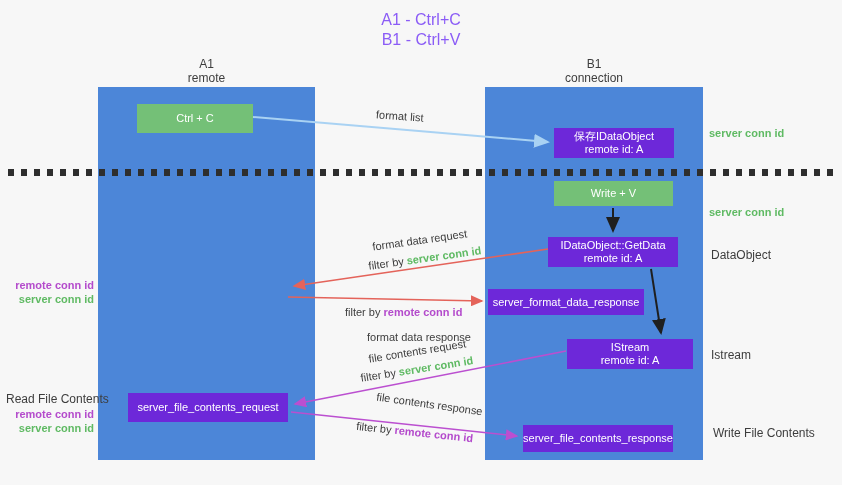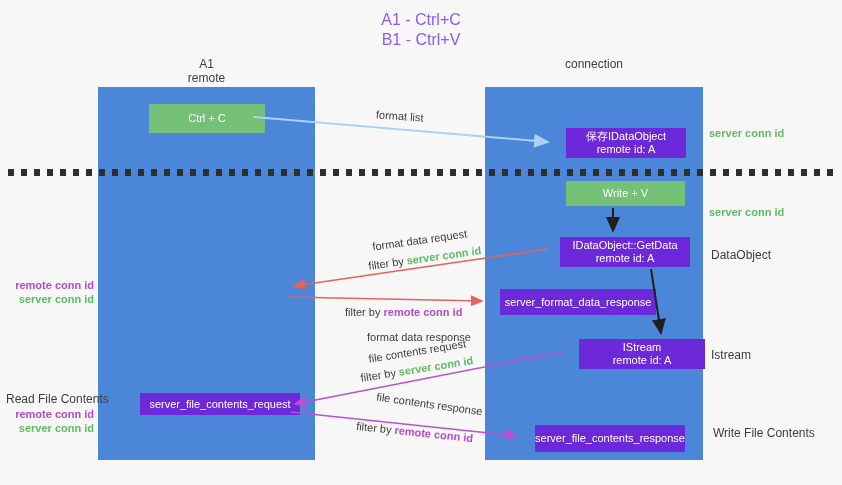--- a/index.html
+++ b/index.html
@@ -13,21 +13,21 @@
                  line-height:14px; z-index:2; }
   .lane { position:absolute; top:87px; height:373px; background:#4c86d8; z-index:1; }
   .lane-a1 { left:98px;  width:217px; }
   .lane-b1 { left:485px; width:218px; }
 
   .divider { position:absolute; left:8px; top:169px; width:826px; height:7px; z-index:3;
              background:repeating-linear-gradient(to right,#2e2e2e 0 6px,transparent 6px 13px); }
 
   .box { position:absolute; display:flex; flex-direction:column; align-items:center;
          justify-content:center; color:#fff; text-align:center; font-size:11px;
-         line-height:13px; z-index:4; white-space:nowrap;margin-left:12px; }
+         line-height:13px; z-index:4; white-space:nowrap; }
   .box.green  { background:#74c077; }
   .box.orange { background:#6d28d9; }
 
   .lbl { position:absolute; font-size:11px; color:#3d3d3d; white-space:nowrap; z-index:6; }
   .lbl.med { font-size:12px; }
   .green-t  { color:#5fba63; font-weight:bold; }
   .purple-t { color:#b44bcc; font-weight:bold; }
   .right-align { text-align:right; }
 
   .rot-up   { transform:rotate(-8deg); }
@@ -46,20 +46,21 @@
   <div class="title">
     <div>A1 - Ctrl+C</div>
     <div>B1 - Ctrl+V</div>
   </div>
 
   <div class="lane-header" style="left:98px; top:57px; width:217px;">
     <div>A1</div>
     <div>remote</div>
   </div>
   <div class="lane-header" style="left:485px; top:57px; width:218px;">
+    <div>B1</div>
     <div>connection</div>
   </div>
 
   <div class="lane lane-a1"></div>
   <div class="lane lane-b1"></div>
 
   <div class="divider"></div>
 
   <div class="box green" style="left:137px; top:104px; width:116px; height:29px;">
     <div>Ctrl + C</div>
@@ -82,21 +83,21 @@
 
   <div class="box orange" style="left:488px; top:289px; width:156px; height:26px;">
     <div>server_format_data_response</div>
   </div>
 
   <div class="box orange" style="left:567px; top:339px; width:126px; height:30px;">
     <div>IStream</div>
     <div>remote id: A</div>
   </div>
 
-  <div class="box orange" style="left:128px; top:393px; width:160px; height:22px;">
+  <div class="box orange" style="left:128px; top:393px; width:160px; height:29px;">
     <div>server_file_contents_request</div>
   </div>
 
   <div class="box orange" style="left:523px; top:425px; width:150px; height:27px;">
     <div>server_file_contents_response</div>
   </div>
 
   <div class="lbl green-t" style="left:709px; top:127px;">server conn id</div>
   <div class="lbl green-t" style="left:709px; top:206px;">server conn id</div>
   <div class="lbl med" style="left:711px; top:240px;margin-top:8px;">DataObject</div>

